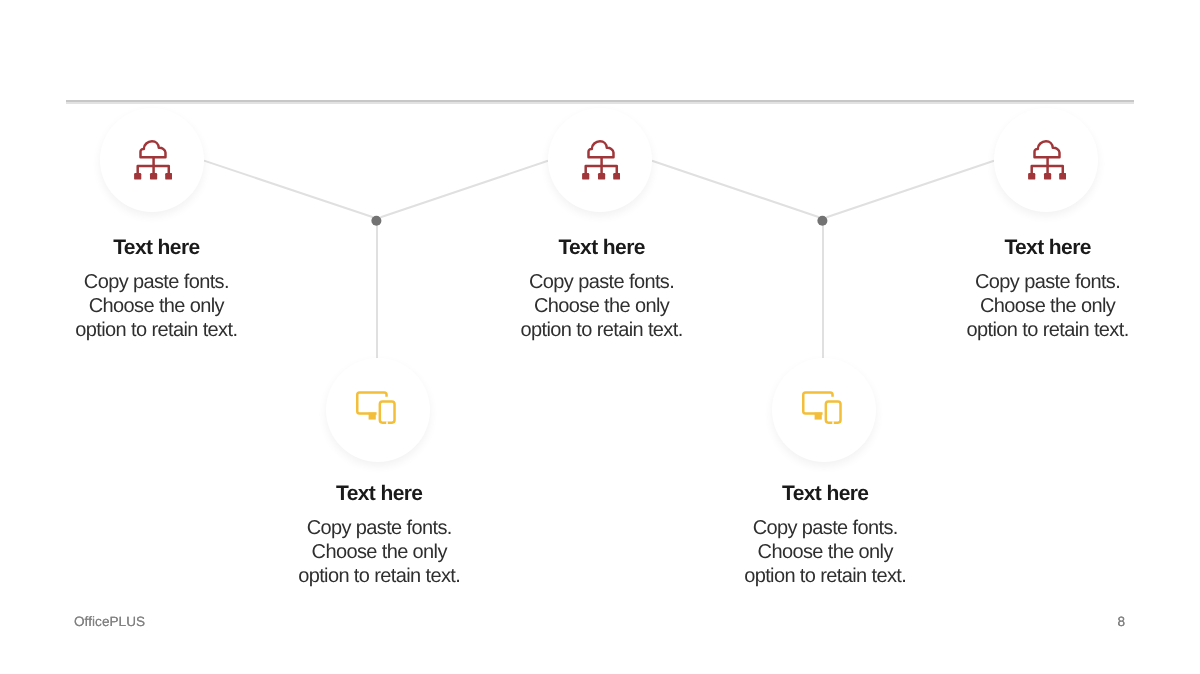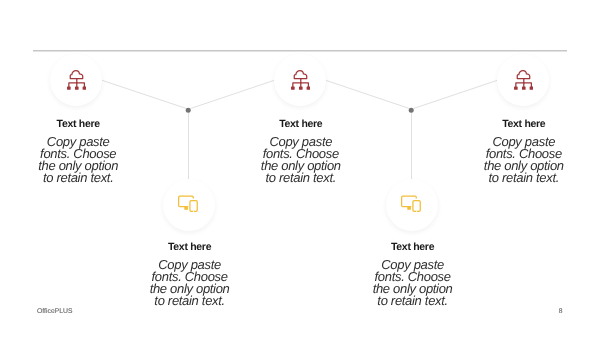--- a/index.html
+++ b/index.html
@@ -16,21 +16,21 @@
   
   .conn{position:absolute;left:0;top:0;width:600px;height:337px;}
 
   
   .node{position:absolute;width:52px;height:52px;border-radius:50%;background:#fff;
         box-shadow:0 2px 5px rgba(0,0,0,0.055);}
 
   .txtblk{position:absolute;text-align:center;width:84px;}
   .title{font-size:10.5px;font-weight:bold;letter-spacing:-0.3px;color:#1a1a1a;
          line-height:11px;}
-  .btext{font-size:13px;letter-spacing:-0.31px;color:#2f2f2f;line-height:12px;font-style:italic;}
+  .btext{font-size:10px;letter-spacing:-0.31px;color:#2f2f2f;line-height:12px;}
 
   .ic{position:absolute;}
 
   .foot{position:absolute;font-size:6.8px;color:#828282;letter-spacing:0.02px;
         text-shadow:0 0 0.15px #828282;}
 </style>
 </head>
 <body>
 
 <div class="slide">

